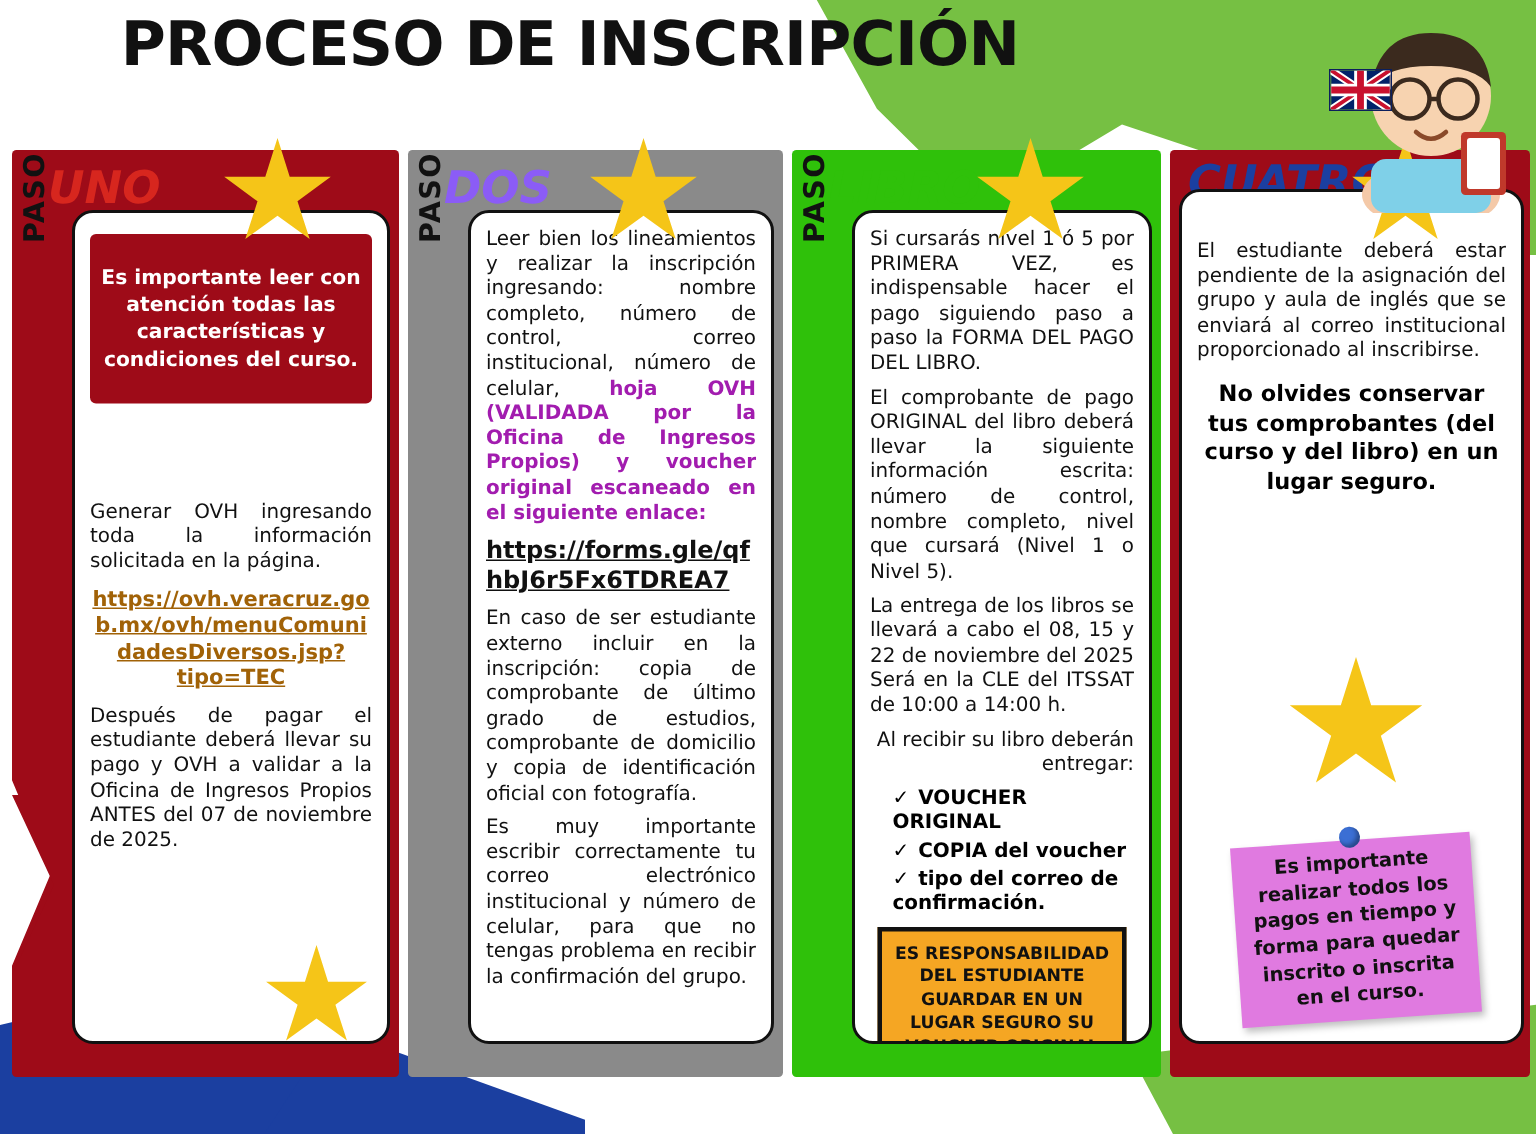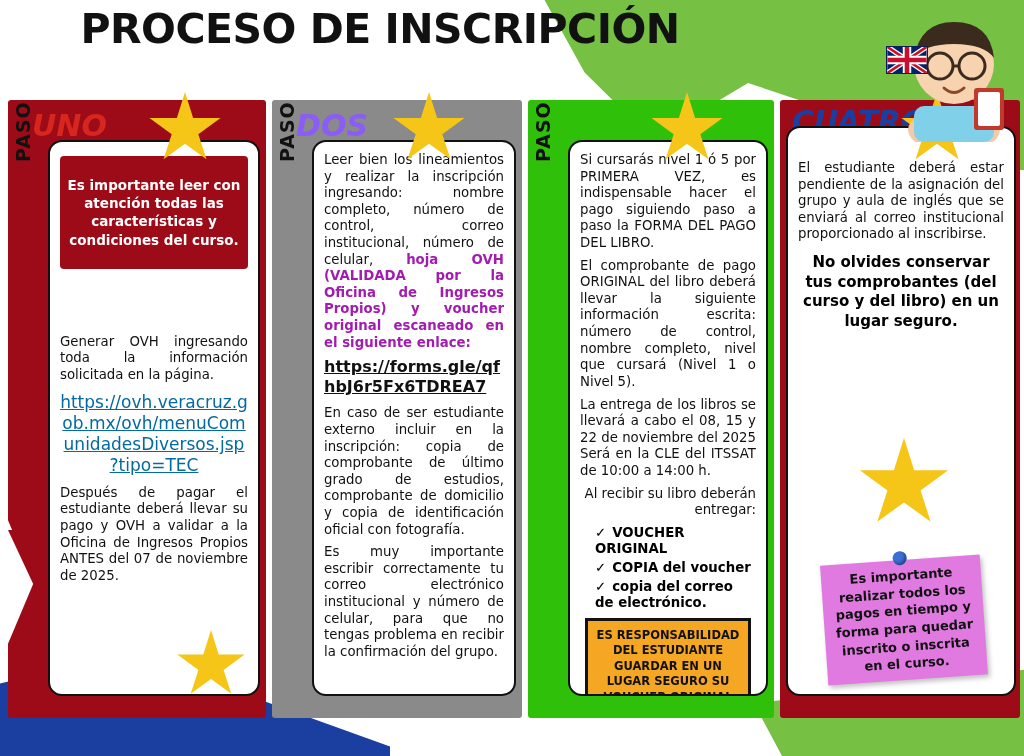--- a/index.html
+++ b/index.html
@@ -94,21 +94,21 @@
   #col4 .band{background:#9e0b18;}
   #col4 .card{left:6px;right:4px;top:26px;}
 
   
   .body-txt{
     font-size:13.3px;line-height:1.25;color:#111;text-align:justify;margin:0 0 6px 0;
     font-family:"DejaVu Sans", sans-serif;
   }
   .body-txt.nojust{text-align:right;}
   .link{
-    display:block;text-align:center;font-weight:normal;font-size:17px;color:#0369a1;
+    display:block;text-align:center;font-weight:bold;font-size:14px;color:#a16207;
     text-decoration:underline;line-height:1.25;margin:8px 0 8px 0;word-break:break-word;
   }
   .linkplain{
     display:block;font-weight:bold;font-size:16px;color:#111;
     line-height:1.25;margin:6px 0 8px 0;word-break:break-word;
   }
   .redbold{color:#a21caf;font-weight:bold;}
   .center-bold{
     text-align:center;font-weight:bold;font-size:15px;line-height:1.3;margin:10px 0;
   }
@@ -218,21 +218,21 @@
     <div class="paso">PASO</div>
     <div class="stepname" style="color:#2fc10a">LIBRO</div>
     <div class="card">
       <p class="body-txt">Si cursarás nivel 1 ó 5 por PRIMERA VEZ, es indispensable hacer el pago siguiendo paso a paso la FORMA DEL PAGO DEL LIBRO.</p>
       <p class="body-txt">El comprobante de pago ORIGINAL del libro deberá llevar la siguiente información escrita: número de control, nombre completo, nivel que cursará (Nivel 1 o Nivel 5).</p>
       <p class="body-txt">La entrega de los libros se llevará a cabo el 08, 15 y 22 de noviembre del 2025 Será en la CLE del ITSSAT de 10:00 a 14:00 h.</p>
       <p class="body-txt nojust">Al recibir su libro deberán entregar:</p>
       <div class="checklist">
         <div class="checkline"><span class="mark">✓</span><span>VOUCHER ORIGINAL</span></div>
         <div class="checkline"><span class="mark">✓</span><span>COPIA del voucher</span></div>
-        <div class="checkline"><span class="mark">✓</span><span>copia del correo de electrónico.</span></div>
+        <div class="checkline"><span class="mark">✓</span><span>tipo del correo de confirmación.</span></div>
       </div>
       <div class="yellow-box">ES RESPONSABILIDAD DEL ESTUDIANTE GUARDAR EN UN LUGAR SEGURO SU VOUCHER ORIGINAL</div>
     </div>
   </div>
 
   <div class="col" id="col4">
     <div class="band"></div>
     <div class="stepname" style="color:#1b3fa0;left:12px;top:4px">CUATRO</div>
     <div class="card">
       <p class="body-txt" style="margin-top:22px">El estudiante deberá estar pendiente de la asignación del grupo y aula de inglés que se enviará al correo institucional proporcionado al inscribirse.</p>

